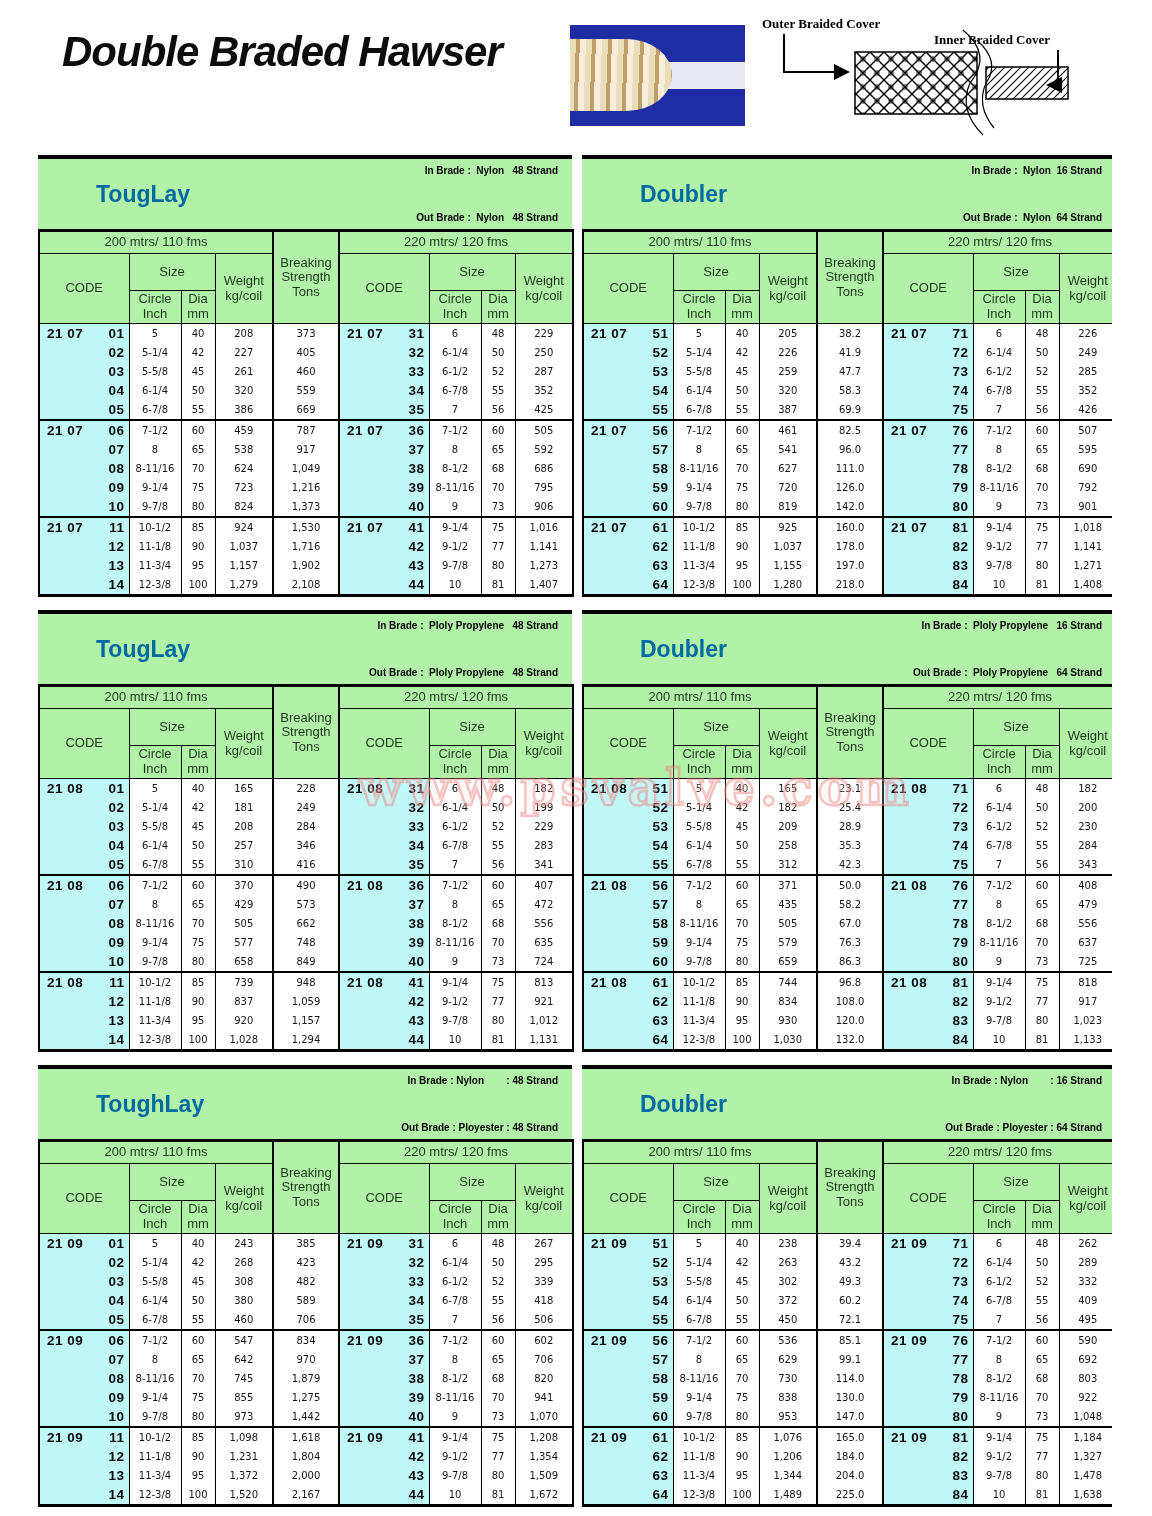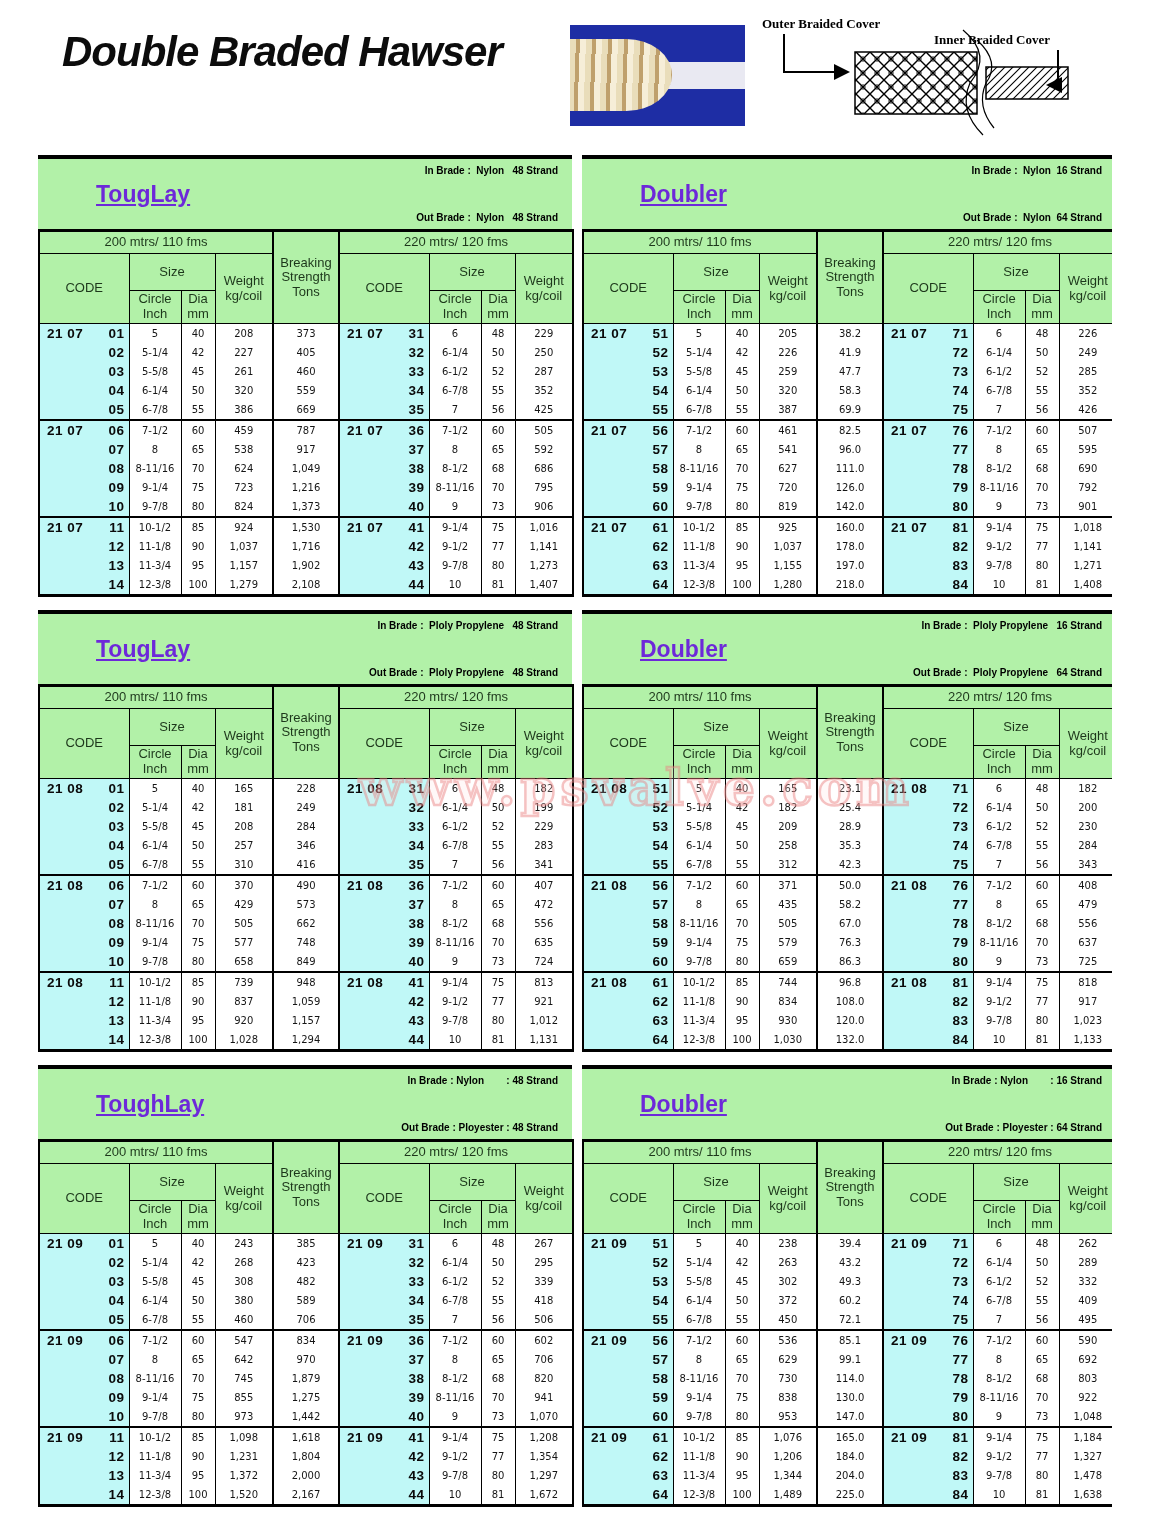--- a/index.html
+++ b/index.html
@@ -14,21 +14,21 @@
   .rope-frays{position:absolute;left:0;top:14px;width:58%;height:72px;
       background:repeating-linear-gradient(92deg,#e9ddba 0 6px,#bfa06c 6px 10px,#f6eed8 10px 16px);
       border-radius:0 45% 45% 0 / 0 50% 50% 0;}
   .diagram{position:absolute;left:758px;top:10px;width:340px;height:132px;}
   .dlabel{font-family:"Liberation Serif",serif;font-weight:bold;font-size:13px;fill:#000;}
   
   .grid{display:grid;grid-template-columns:534px 534px;column-gap:10px;row-gap:13px;
         padding-left:38px;margin-top:3px;}
   .tblock{border-top:4px solid #000;}
   .band{height:70px;background:var(--grn);display:flex;align-items:center;}
-  .band-name{font-size:23px;font-weight:bold;color:#6d28d9;padding-left:58px;white-space:nowrap;text-decoration:underline;}
+  .band-name{font-size:23px;font-weight:bold;color:#0369a1;padding-left:58px;white-space:nowrap;}
   .band-brade{margin-left:auto;text-align:right;padding-right:14px;font-size:10px;font-weight:bold;
         color:#000;line-height:1.55;white-space:pre;}
   :root{--grn:#b2f1a8;--cyn:#c0f8f7;}
   table.spec{border-collapse:collapse;table-layout:fixed;width:534px;
         border:2px solid #000;border-top:3px solid #000;border-bottom:3px solid #000;}
   .spec th{background:var(--grn);color:#1d371b;font-weight:normal;font-size:13px;line-height:1.12;
         border:1px solid #000;padding:0;text-align:center;}
   .spec tr.h1{height:23px;} .spec tr.h2{height:37px;} .spec tr.h3{height:33px;margin-left:16px;}
   .spec th.brk{font-size:13px;}
   .spec th.thickL, .spec td.thickL{border-left:2px solid #000;}
@@ -1063,21 +1063,21 @@
             </tr>
             <tr>
               <td class="codec"><span class="cpfx"></span><span class="csfx">13</span></td>
               <td>11-3/4</td>
               <td>95</td>
               <td>1,372</td>
               <td class="thickL thickR">2,000</td>
               <td class="codec"><span class="cpfx"></span><span class="csfx">43</span></td>
               <td>9-7/8</td>
               <td>80</td>
-              <td>1,297</td>
+              <td>1,509</td>
             </tr>
             <tr>
               <td class="codec"><span class="cpfx"></span><span class="csfx">14</span></td>
               <td>12-3/8</td>
               <td>100</td>
               <td>1,520</td>
               <td class="thickL thickR">2,167</td>
               <td class="codec"><span class="cpfx"></span><span class="csfx">44</span></td>
               <td>10</td>
               <td>81</td>

